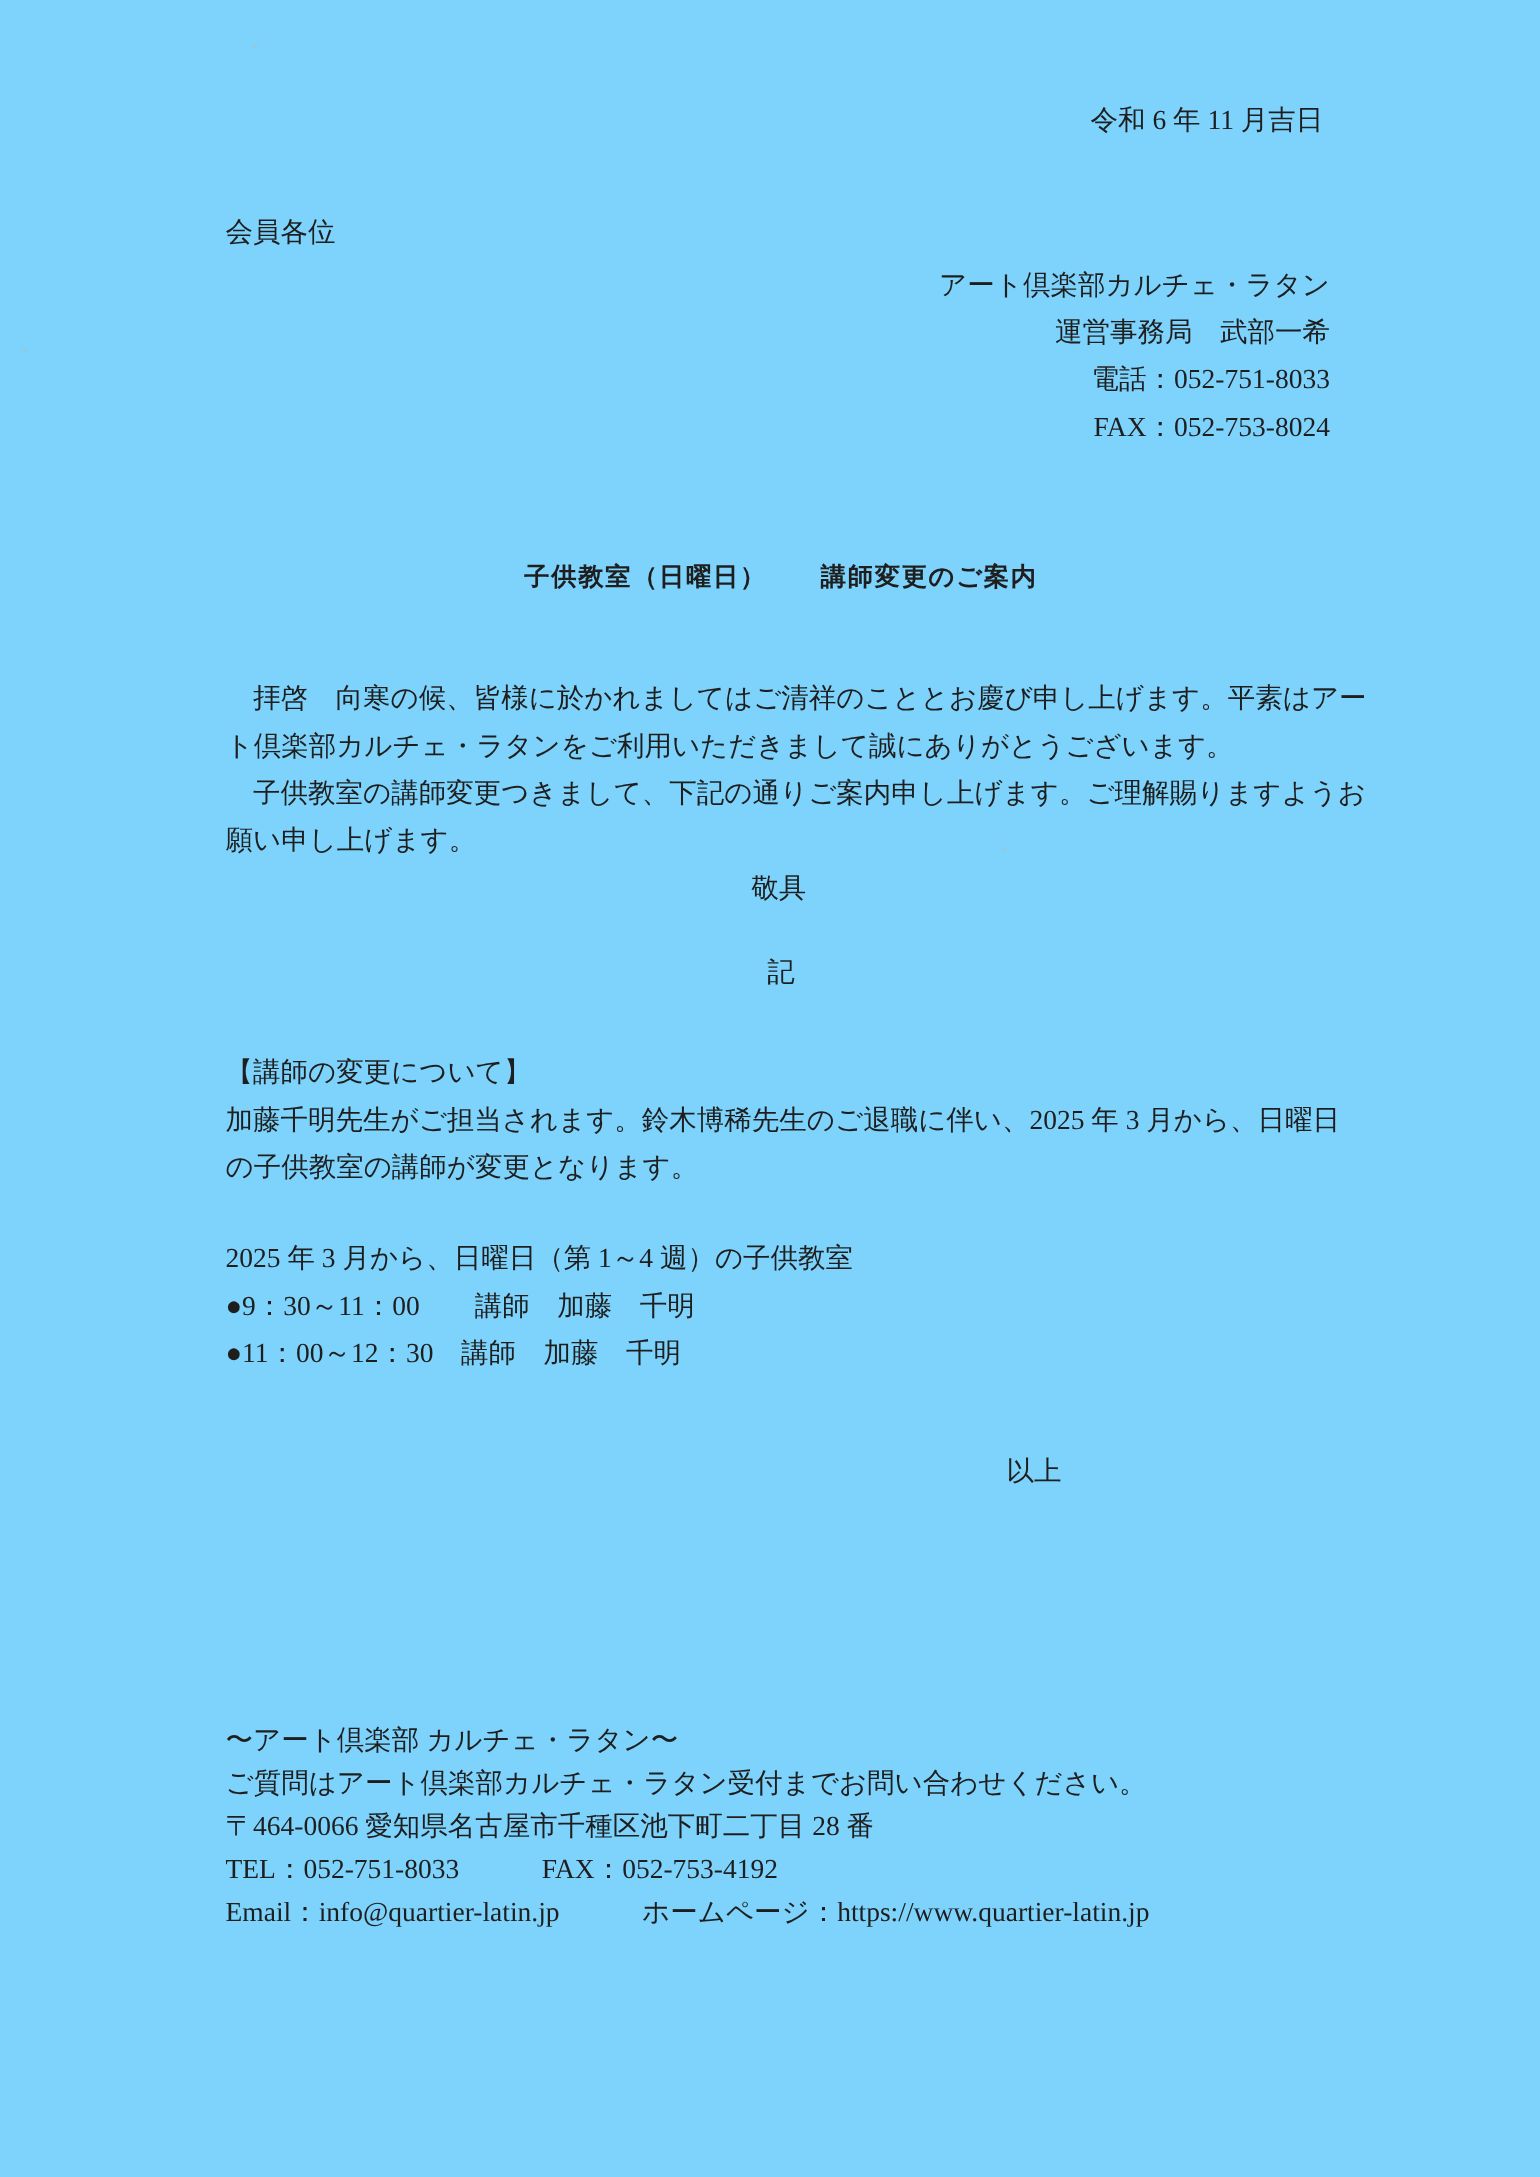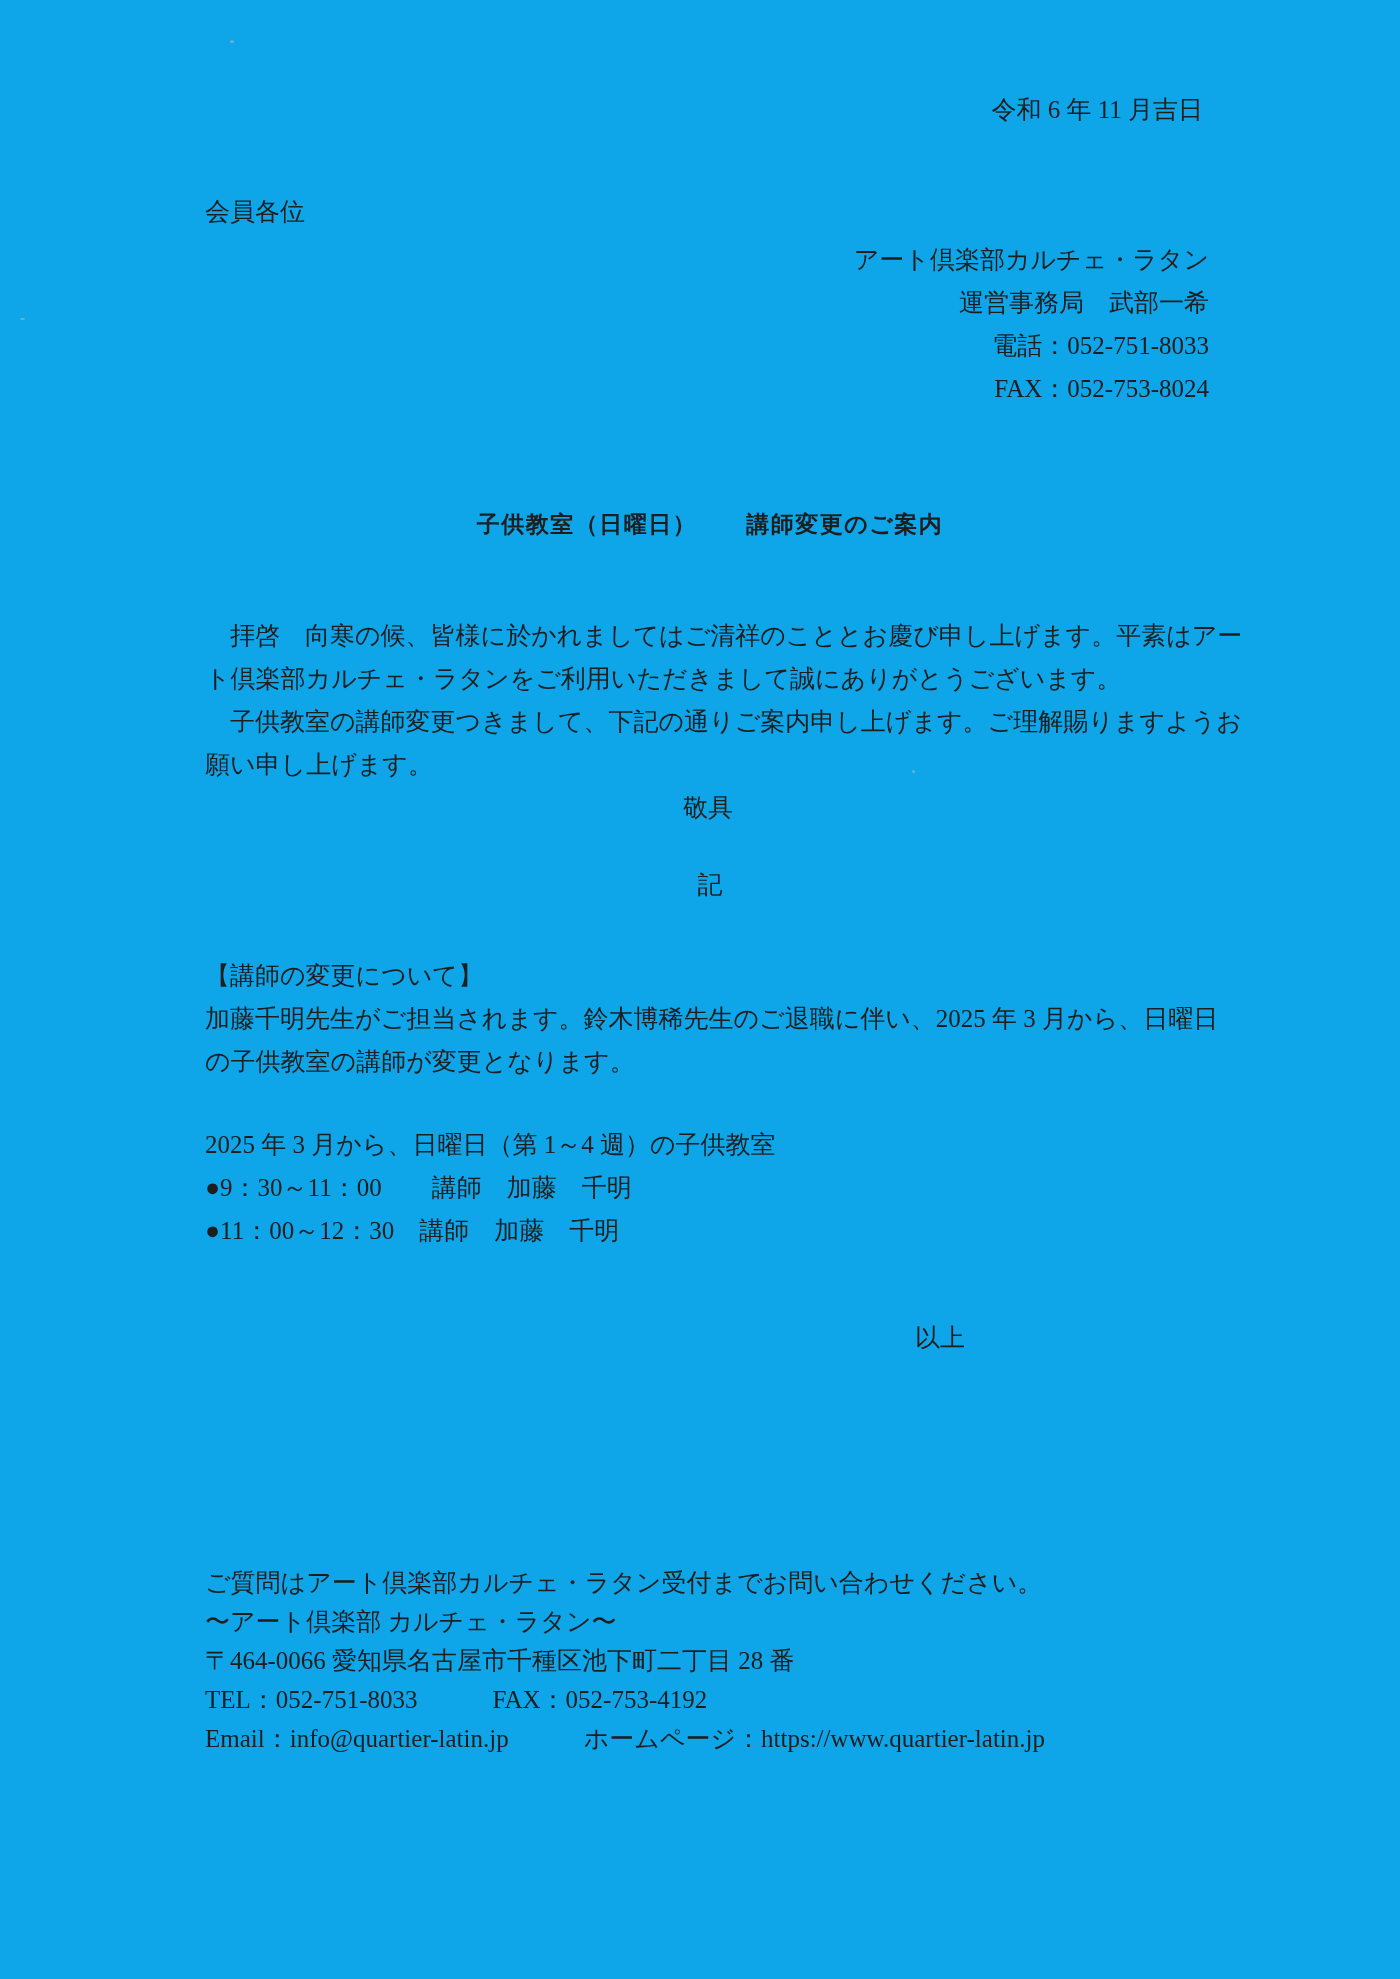--- a/index.html
+++ b/index.html
@@ -1,21 +1,21 @@
 <!DOCTYPE html>
 <html><head>
 <meta charset="utf-8">
 <style>
   html,body{margin:0;padding:0;}
   body{background:#e9e9e7;}
   .page{
     position:relative;
     width:1400px;height:1979px;
     margin:0 auto;
-    background:#0ea5e9;
+    background:#7dd3fc;
     color:#1e1e1e;
     font-family:"Liberation Serif","DejaVu Serif",serif;
     font-size:25px;
     overflow:hidden;
   }
   .content{padding:92px 185px 0 205px;}
   .line{line-height:43px;min-height:43px;white-space:nowrap;}
   .date{text-align:right;line-height:36px;white-space:nowrap;margin-right:12px;}
   .recipient{margin-top:66px;line-height:36px;}
   .sender{margin-top:8px;text-align:right;margin-right:6px;}
@@ -85,21 +85,21 @@
 
     <div class="sched">
       <div class="line">2025 年 3 月から、日曜日（第 1～4 週）の子供教室</div>
       <div class="line">●9：30～11：00　　講師　加藤　千明</div>
       <div class="line">●11：00～12：30　講師　加藤　千明</div>
     </div>
 
     <div class="ijou">以上</div>
 
     <div class="footer">
+      <div class="line">〜アート倶楽部 カルチェ・ラタン〜</div>
       <div class="line">ご質問はアート倶楽部カルチェ・ラタン受付までお問い合わせください。</div>
-      <div class="line">〜アート倶楽部 カルチェ・ラタン〜</div>
       <div class="line">〒464-0066 愛知県名古屋市千種区池下町二丁目 28 番</div>
       <div class="line">TEL：052-751-8033　　　FAX：052-753-4192</div>
       <div class="line">Email：info@quartier-latin.jp　　　ホームページ：https://www.quartier-latin.jp</div>
     </div>
 
   </div>
 </div>
 
 </body></html>

